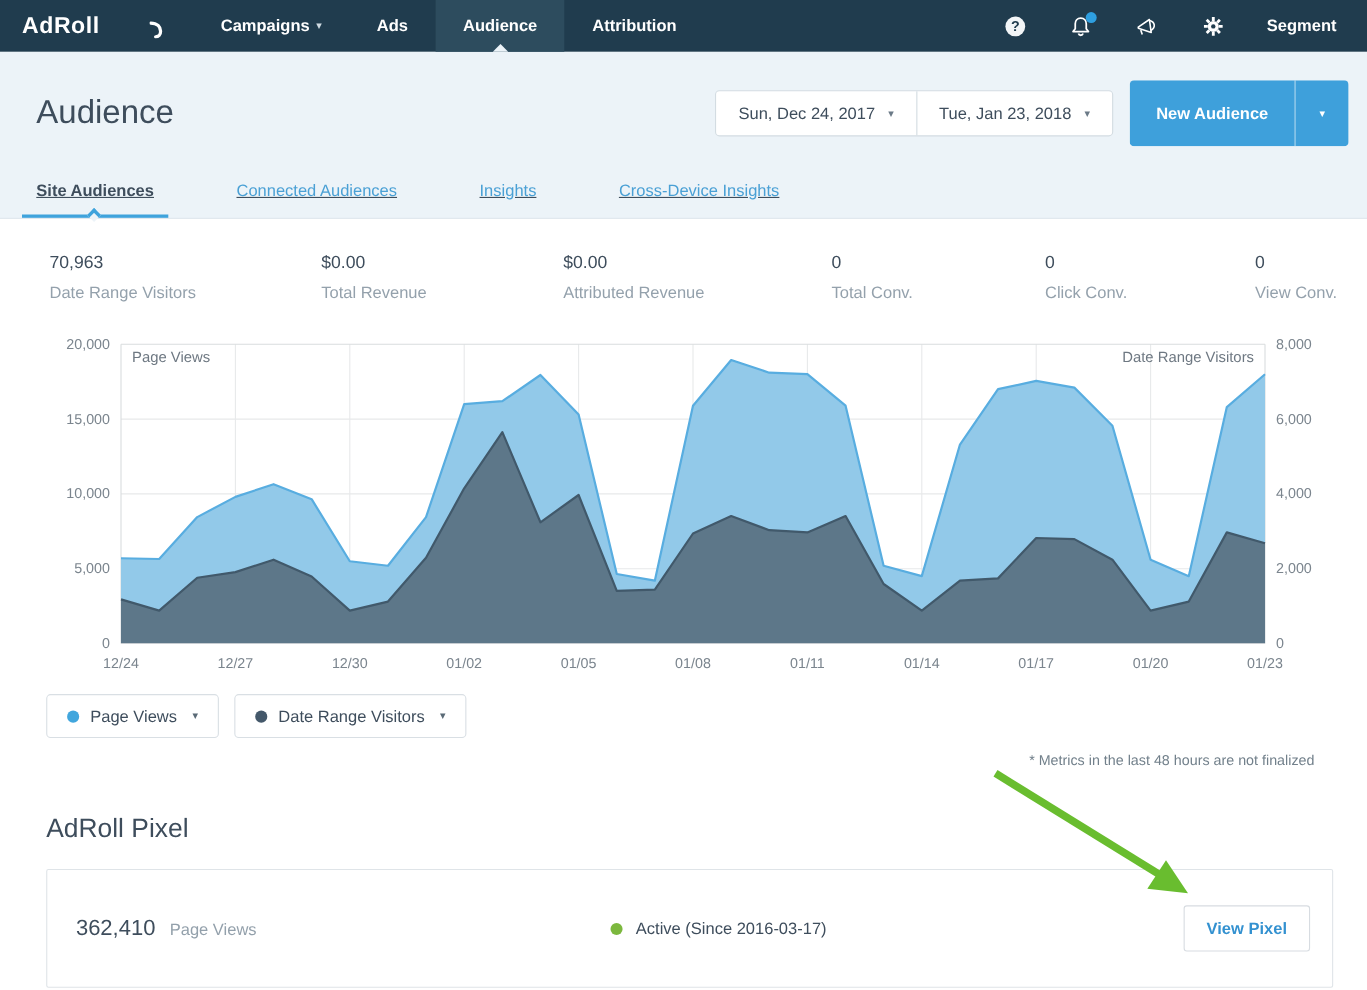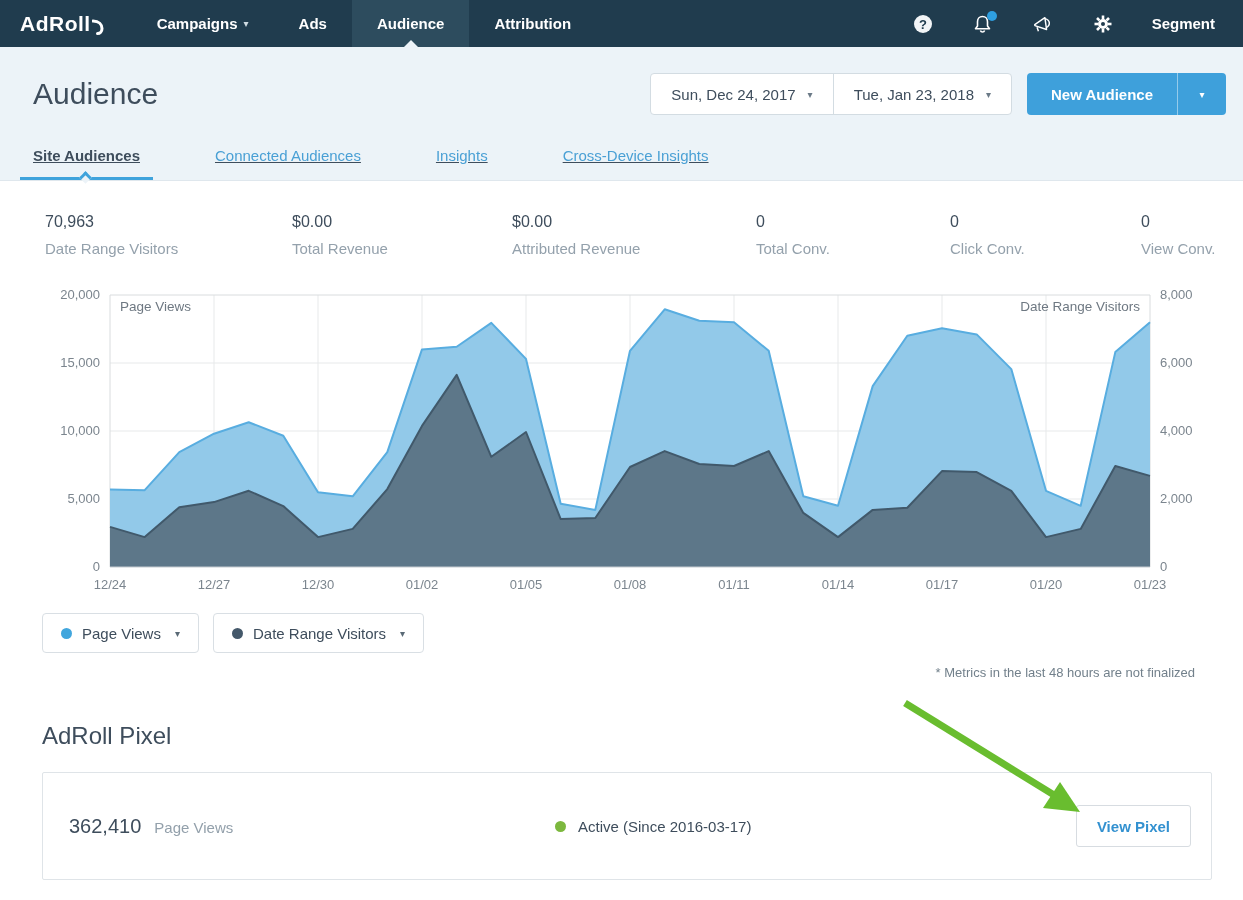--- a/index.html
+++ b/index.html
@@ -4,21 +4,21 @@
 <style>
   * { margin:0; padding:0; box-sizing:border-box; }
   html,body { width:1243px; }
   body {
     font-family:"Liberation Sans","DejaVu Sans",sans-serif;
     background:#ffffff; color:#3e4d5c; position:relative; height:900px; overflow:hidden;
   }
 
   
   .topnav { height:47px; background:#203c4e; display:flex; align-items:stretch; position:relative; }
-  .logo { display:flex; align-items:center; padding:0 14px 0 20px; }
+  .logo { display:flex; align-items:center; padding:0 14px 0 20px;gap:44px; }
   .logo-text { color:#fff; font-size:21px; font-weight:bold; letter-spacing:.5px; }
   .logo-hook { margin-left:1px; margin-top:6px; }
   .nav-items { display:flex; align-items:stretch; margin-left:14px; }
   .nav-item { display:flex; align-items:center; padding:0 25px; color:#fff; font-size:15px; font-weight:bold; cursor:pointer; position:relative; }
   .nav-item .caret { font-size:10px; margin-left:6px; color:#cfdbe2; }
   .nav-item.active { background:#2d4c5e; }
   .nav-item.active .notch { position:absolute; bottom:0; left:50%; margin-left:-7px; width:0; height:0;
       border-left:7px solid transparent; border-right:7px solid transparent; border-bottom:7px solid #ecf3f8; }
   .nav-right { margin-left:auto; display:flex; align-items:center; gap:38px; padding-right:28px; }
   .icon-btn { position:relative; width:22px; height:22px; display:flex; align-items:center; justify-content:center; cursor:pointer; }
@@ -27,21 +27,21 @@
 
   
   .page-header { background:#ecf3f8; padding:0; border-bottom:1px solid #dfe7ed; }
   .header-row { display:flex; align-items:center; padding:26px 17px 18px 33px; }
   .page-title { font-size:30px; font-weight:normal; color:#3e4d5c; }
   .header-controls { margin-left:auto; display:flex; align-items:center; gap:15px; }
   .date-range { display:flex; background:#fff; border:1px solid #d3dce2; border-radius:4px; height:42px; }
   .date-cell { display:flex; align-items:center; padding:0 20px; font-size:15px; color:#3e4d5c; cursor:pointer; }
   .date-cell + .date-cell { border-left:1px solid #d3dce2; }
   .date-cell .caret { font-size:10px; color:#6b7a87; margin-left:12px; }
-  .split-btn { display:flex; height:42px; border-radius:4px; overflow:hidden; }
+  .split-btn { display:flex; height:60px; border-radius:4px; overflow:hidden; }
   .split-main { background:#3ea0db; color:#fff; font-size:15px; font-weight:bold; border:none; padding:0 24px; cursor:pointer; }
   .split-caret { background:#3ea0db; border:none; border-left:1px solid rgba(255,255,255,.45); color:#fff; width:49px; font-size:10px; cursor:pointer; }
 
   .tabs { display:flex; gap:75px; padding:4px 0 0 33px;text-decoration:underline; }
   .tab { position:relative; font-size:15px; color:#4aa0d5; padding:10px 0 16px 0; cursor:pointer; }
   .tab.active { color:#3e4d5c; font-weight:bold; }
   .tab.active .underline { position:absolute; left:-13px; right:-13px; bottom:0; height:3px; background:#3fa3dc; }
   .tab.active .tab-notch { position:absolute; bottom:-2px; left:50%; width:9px; height:9px; margin-left:-5px;
       background:#ecf3f8; border-left:3px solid #3fa3dc; border-top:3px solid #3fa3dc; transform:rotate(45deg); }
 

